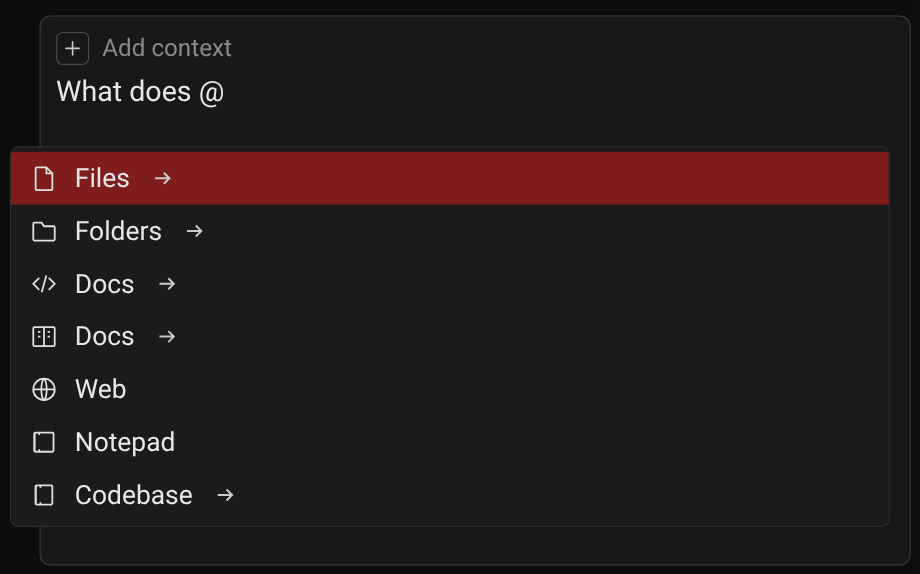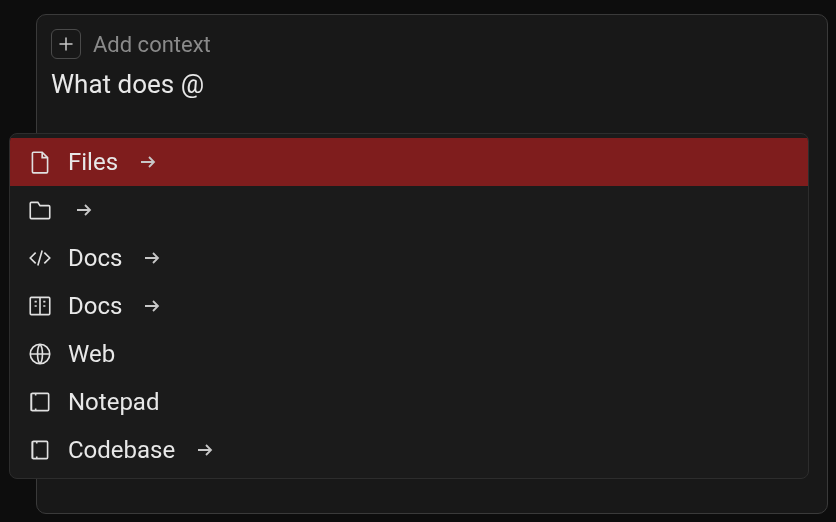--- a/index.html
+++ b/index.html
@@ -138,20 +138,21 @@
           </svg>
       </span>
     </div>
 
     <div class="menu-item">
       <span class="menu-icon">
         <svg viewBox="0 0 24 24">
             <path d="M3 6a1 1 0 0 1 1-1h6l2 3h8a1 1 0 0 1 1 1v10a1 1 0 0 1-1 1H4a1 1 0 0 1-1-1V6z"></path>
           </svg>
       </span>
+      <span class="menu-label">Folders</span>
       <span class="arrow">
         <svg viewBox="0 0 24 24">
             <path d="M5 12h13M13 7l5 5-5 5"></path>
           </svg>
       </span>
     </div>
 
     <div class="menu-item">
       <span class="menu-icon">
         <svg viewBox="0 0 24 24">

